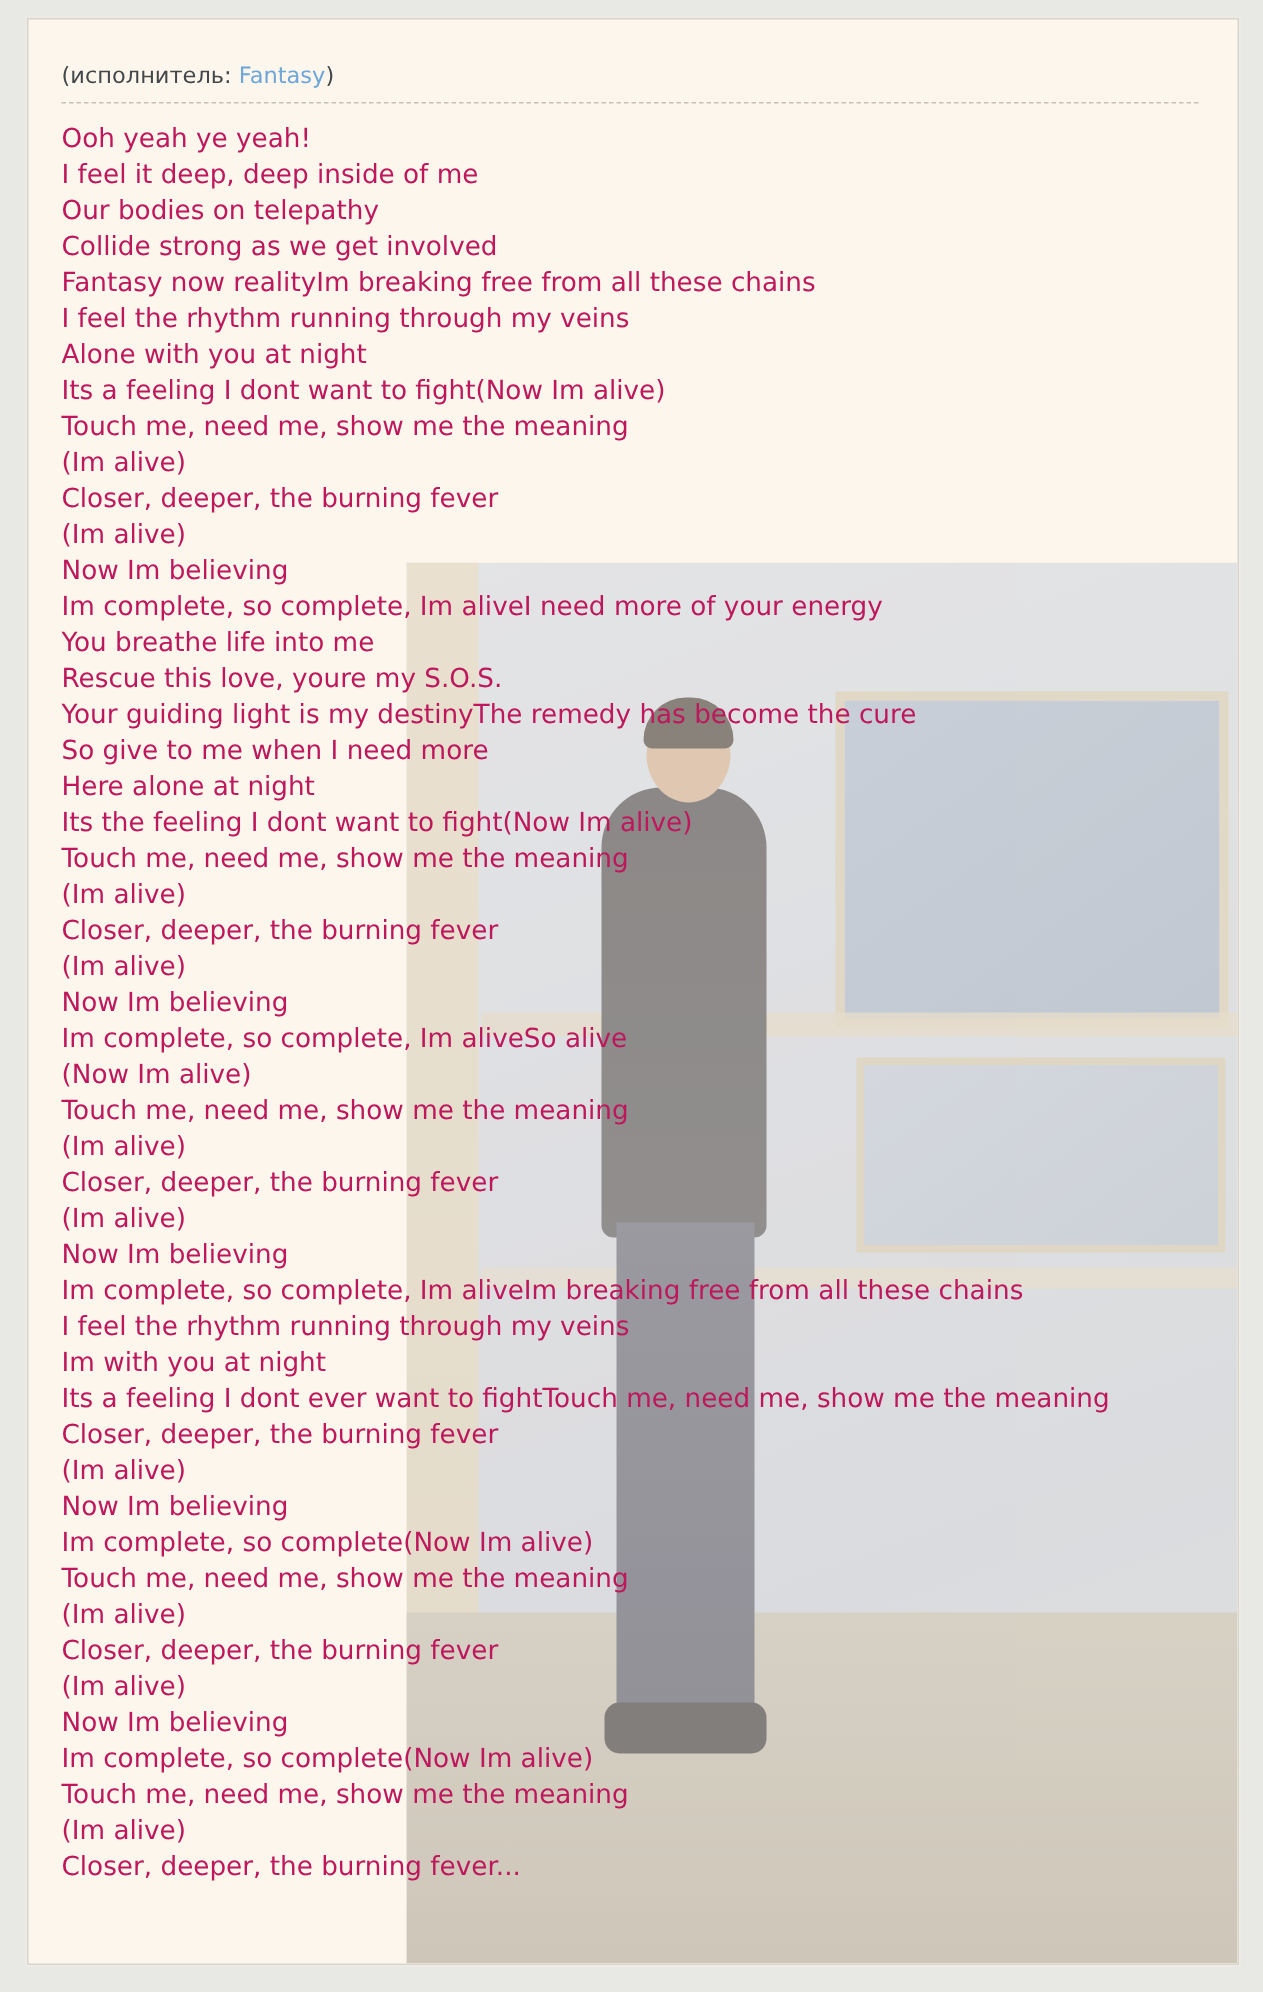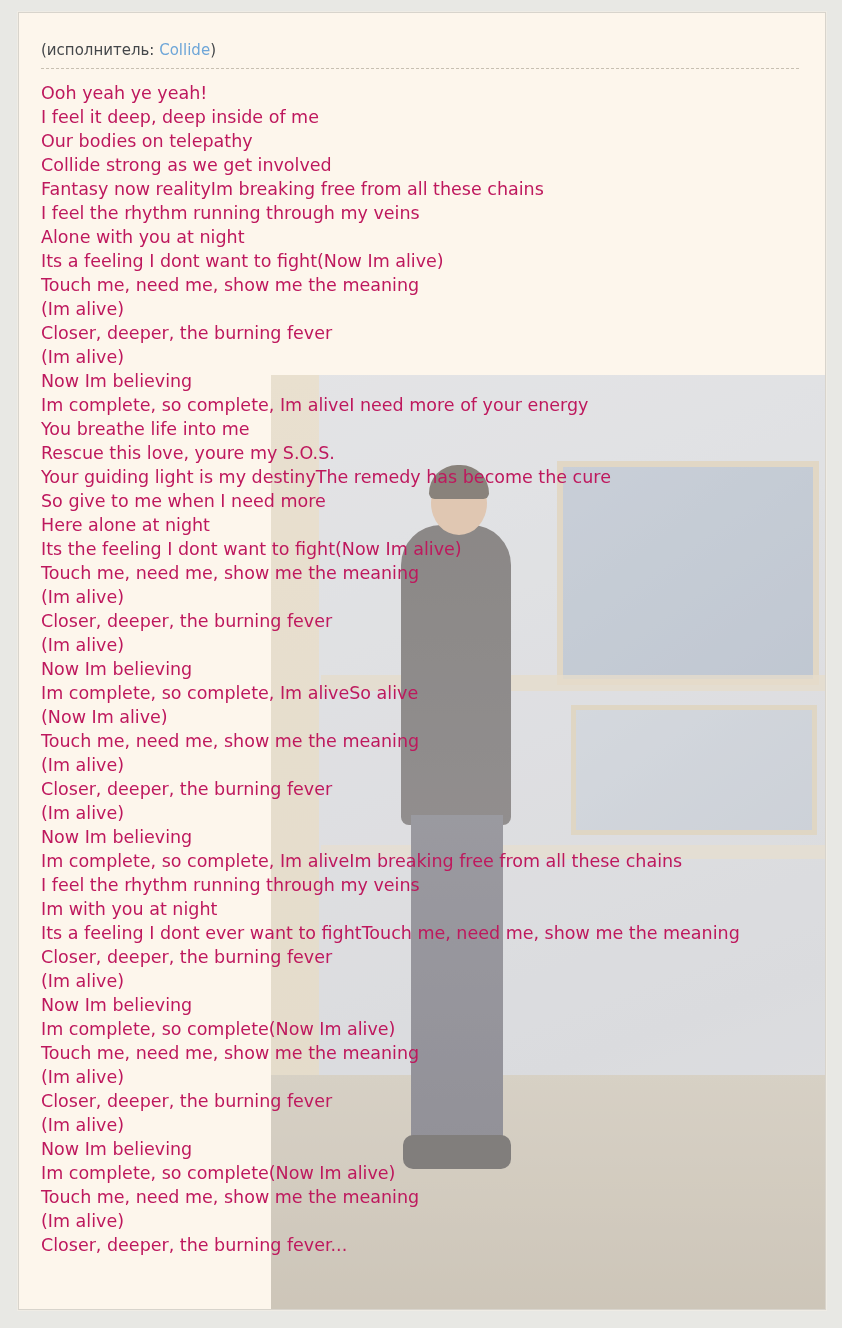--- a/index.html
+++ b/index.html
@@ -166,18 +166,18 @@
     <div class="beam2"></div>
     <div class="floor"></div>
     <div class="person-body"></div>
     <div class="person-head"></div>
     <div class="person-hair"></div>
     <div class="person-legs"></div>
     <div class="person-shoe"></div>
   </div>
 
   <div class="content">
-    <div class="artist-line"><span>(исполнитель:</span> <a href="#">Collide</a><span>)</span></div>
+    <div class="artist-line"><span>(исполнитель:</span> <a href="#">Fantasy</a><span>)</span></div>
     <div class="divider"></div>
     <div class="lyrics" id="lyrics-body"><span class="ln">Ooh yeah ye yeah!</span><span class="ln">I feel it deep, deep inside of me</span><span class="ln">Our bodies on telepathy</span><span class="ln">Collide strong as we get involved</span><span class="ln">Fantasy now realityIm breaking free from all these chains</span><span class="ln">I feel the rhythm running through my veins</span><span class="ln">Alone with you at night</span><span class="ln">Its a feeling I dont want to fight(Now Im alive)</span><span class="ln">Touch me, need me, show me the meaning</span><span class="ln">(Im alive)</span><span class="ln">Closer, deeper, the burning fever</span><span class="ln">(Im alive)</span><span class="ln">Now Im believing</span><span class="ln">Im complete, so complete, Im aliveI need more of your energy</span><span class="ln">You breathe life into me</span><span class="ln">Rescue this love, youre my S.O.S.</span><span class="ln">Your guiding light is my destinyThe remedy has become the cure</span><span class="ln">So give to me when I need more</span><span class="ln">Here alone at night</span><span class="ln">Its the feeling I dont want to fight(Now Im alive)</span><span class="ln">Touch me, need me, show me the meaning</span><span class="ln">(Im alive)</span><span class="ln">Closer, deeper, the burning fever</span><span class="ln">(Im alive)</span><span class="ln">Now Im believing</span><span class="ln">Im complete, so complete, Im aliveSo alive</span><span class="ln">(Now Im alive)</span><span class="ln">Touch me, need me, show me the meaning</span><span class="ln">(Im alive)</span><span class="ln">Closer, deeper, the burning fever</span><span class="ln">(Im alive)</span><span class="ln">Now Im believing</span><span class="ln">Im complete, so complete, Im aliveIm breaking free from all these chains</span><span class="ln">I feel the rhythm running through my veins</span><span class="ln">Im with you at night</span><span class="ln">Its a feeling I dont ever want to fightTouch me, need me, show me the meaning</span><span class="ln">Closer, deeper, the burning fever</span><span class="ln">(Im alive)</span><span class="ln">Now Im believing</span><span class="ln">Im complete, so complete(Now Im alive)</span><span class="ln">Touch me, need me, show me the meaning</span><span class="ln">(Im alive)</span><span class="ln">Closer, deeper, the burning fever</span><span class="ln">(Im alive)</span><span class="ln">Now Im believing</span><span class="ln">Im complete, so complete(Now Im alive)</span><span class="ln">Touch me, need me, show me the meaning</span><span class="ln">(Im alive)</span><span class="ln">Closer, deeper, the burning fever...</span></div>
   </div>
 
 </div>
 
 </body></html>

